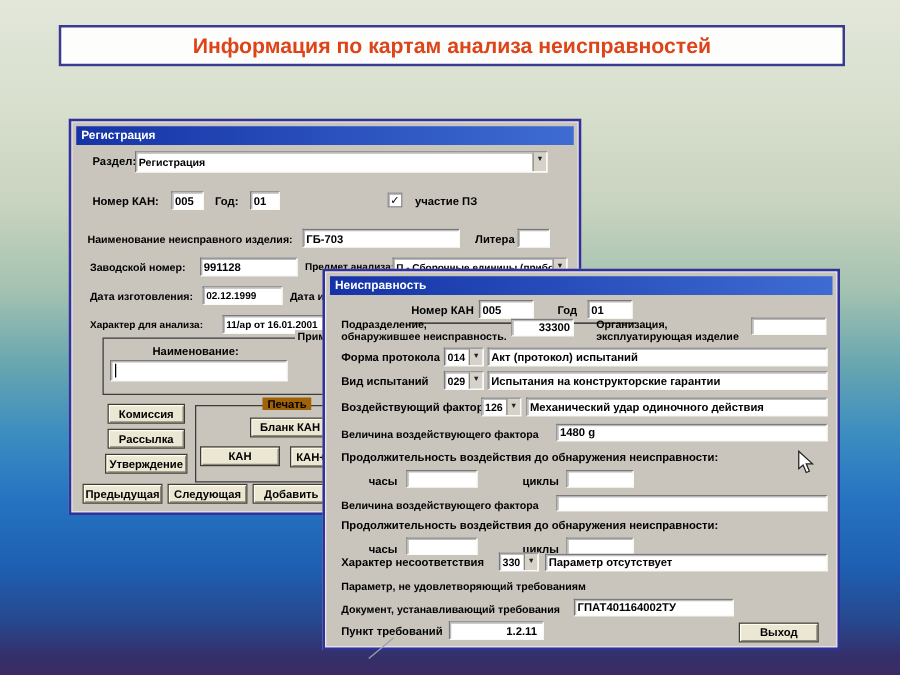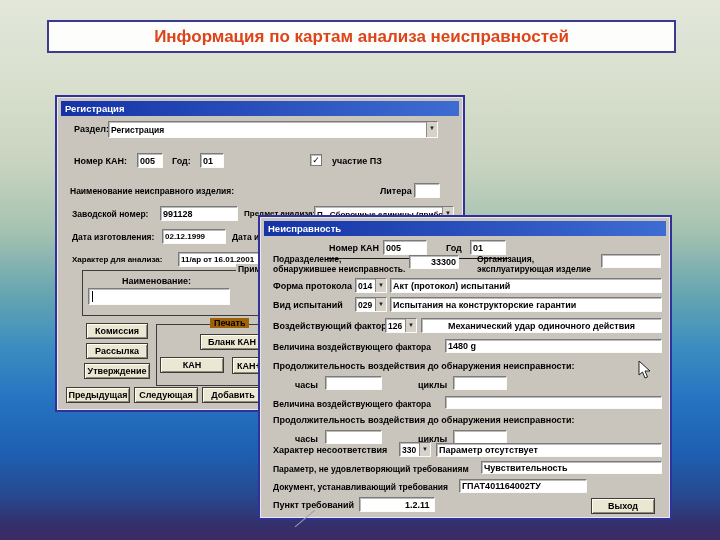--- a/index.html
+++ b/index.html
@@ -88,20 +88,21 @@
     <span class="lbl" style="left:14px;top:38px">Номер КАН:</span>
     <input class="inp" style="left: 77px; top: 35px; width: 26px; height: 15px;" readonly="" value="005">
     <span class="lbl" style="left:112px;top:38px">Год:</span>
     <input class="inp" style="left: 140px; top: 35px; width: 24px; height: 15px;" readonly="" value="01">
     <div class="checkbox" style="left:250px;top:36px">
       <span>✓</span>
     </div>
     <span class="lbl" style="left:272px;top:38px">участие ПЗ</span>
 
     <span class="lbl s85" style="left:10px;top:68px">Наименование неисправного изделия:</span>
+    <input class="inp" style="left: 182px; top: 65px; width: 126px; height: 15px;" readonly="" value="ГБ-703">
     <span class="lbl" style="left:320px;top:68px">Литера</span>
     <input class="inp" style="left: 354px; top: 65px; width: 26px; height: 15px;" readonly="">
 
     <span class="lbl s85" style="left:12px;top:91px">Заводской номер:</span>
     <input class="inp" style="left: 100px; top: 88px; width: 78px; height: 15px;" readonly="" value="991128">
     <span class="lbl s8" style="left:184px;top:91px">Предмет анализа:</span>
     <div class="combo" style="left:254px;top:88px;width:140px;height:16px">
       <span class="combo-text" style="font-size:8px">П - Сборочные единицы (прибор</span>
       <span class="combo-arrow">▼</span>
     </div>
@@ -166,21 +167,21 @@
       <span class="combo-text">029</span>
       <span class="combo-arrow">▼</span>
     </div>
     <input class="inp" style="left: 127px; top: 59px; width: 272px; height: 15px;" readonly="" value="Испытания на конструкторские гарантии">
 
     <span class="lbl" style="left:10px;top:83px">Воздействующий фактор</span>
     <div class="combo" style="left:122px;top:80px;width:32px;height:15px">
       <span class="combo-text">126</span>
       <span class="combo-arrow">▼</span>
     </div>
-    <input class="inp" style="left: 158px; top: 80px; width: 241px; height: 15px; text-align: center;" readonly="" value="Механический удар одиночного действия">
+    <input class="inp" style="left: 158px; top: 80px; width: 241px; height: 15px;" readonly="" value="Механический удар одиночного действия">
 
     <span class="lbl s85" style="left:10px;top:104px">Величина воздействующего фактора</span>
     <input class="inp" style="left: 182px; top: 101px; width: 217px; height: 14px;" readonly="" value="1480 g">
 
     <span class="lbl" style="left:10px;top:123px">Продолжительность воздействия до обнаружения неисправности:</span>
     <span class="lbl" style="left:32px;top:142px">часы</span>
     <input class="inp" style="left: 62px; top: 138px; width: 57px; height: 14px;" readonly="">
     <span class="lbl" style="left:155px;top:142px">циклы</span>
     <input class="inp" style="left: 190px; top: 138px; width: 54px; height: 14px;" readonly="">
 
@@ -194,21 +195,20 @@
     <input class="inp" style="left: 190px; top: 192px; width: 54px; height: 14px;" readonly="">
 
     <span class="lbl" style="left:10px;top:207px">Характер несоответствия</span>
     <div class="combo" style="left:136px;top:204px;width:32px;height:15px">
       <span class="combo-text">330</span>
       <span class="combo-arrow">▼</span>
     </div>
     <input class="inp" style="left: 173px; top: 205px; width: 226px; height: 14px;" readonly="" value="Параметр отсутствует">
 
     <span class="lbl s85" style="left:10px;top:226px">Параметр, не удовлетворяющий требованиям</span>
-    <input class="inp" style="left: 218px; top: 223px; width: 181px; height: 13px;" readonly="" value="Чувствительность">
 
     <span class="lbl s85" style="left:10px;top:244px">Документ, устанавливающий требования</span>
     <input class="inp" style="left: 196px; top: 241px; width: 128px; height: 14px;" readonly="" value="ГПАТ401164002ТУ">
 
     <span class="lbl" style="left:10px;top:262px">Пункт требований</span>
     <input class="inp" style="left: 96px; top: 259px; width: 76px; height: 15px; padding-left: 45px;" readonly="" value="1.2.11">
     <div class="btn" style="left:328px;top:260px;width:64px;height:16px">Выход</div>
   </div>
 </div>
 

